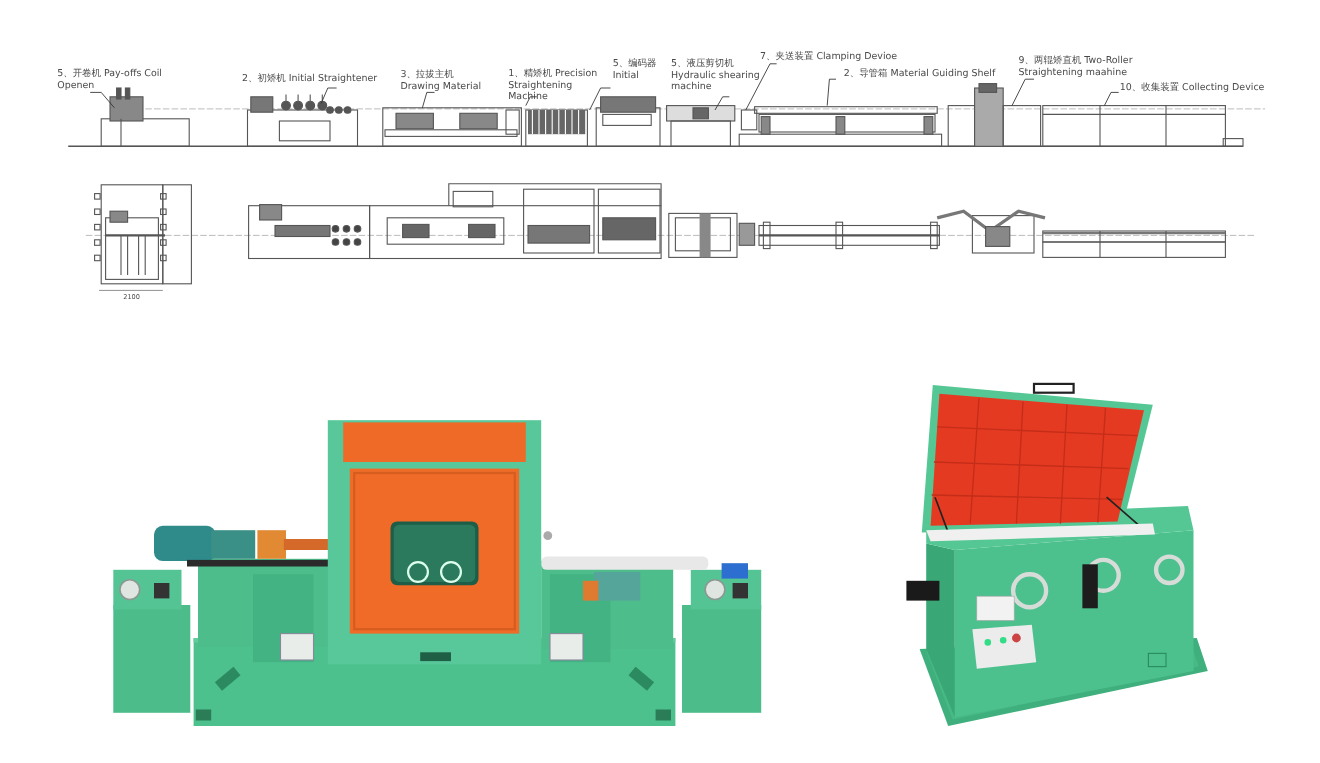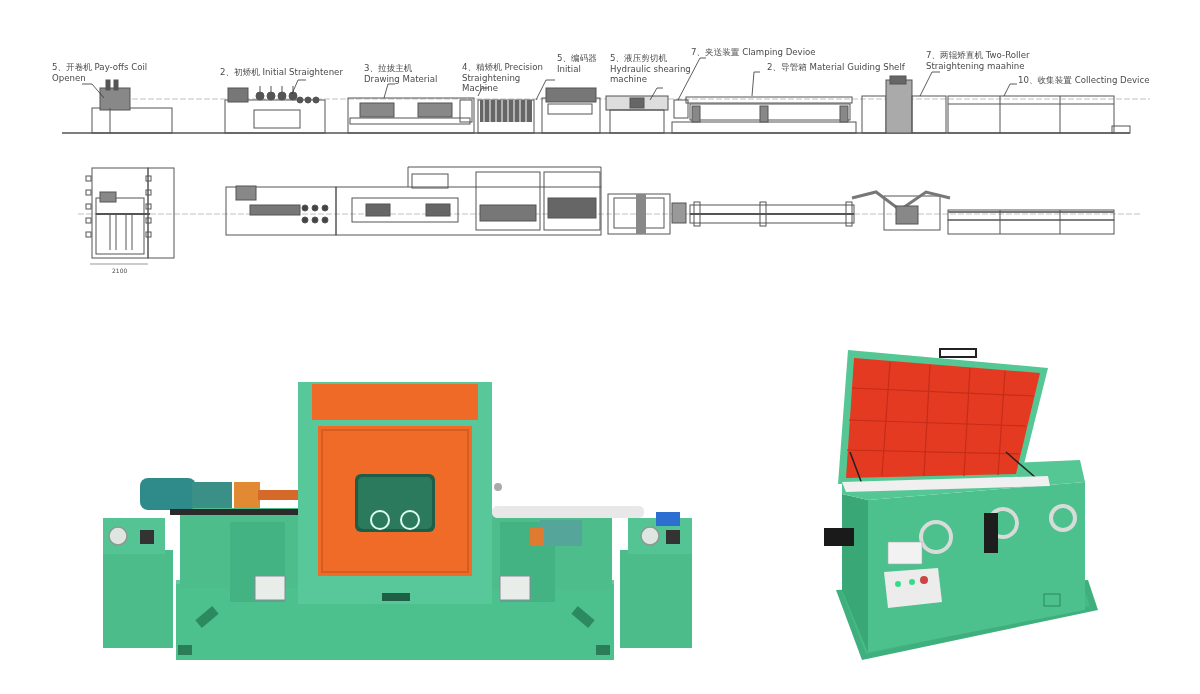--- a/index.html
+++ b/index.html
@@ -6,26 +6,26 @@
   body{width:1200px;height:694px;position:relative;overflow:hidden;font-family:"DejaVu Sans","Liberation Sans",sans-serif;}
   .lbl{position:absolute;font-size:8.6px;line-height:10.5px;color:#4a4a4a;white-space:pre;}
   svg{position:absolute;left:0;top:0;}
 </style>
 </head>
 <body>
 
 <div class="lbl" style="left:52px;top:62px"><span>5、开卷机 Pay-offs Coil</span><br><span>Openen</span></div>
 <div class="lbl" style="left:220px;top:67px"><span>2、初矫机 Initial Straightener</span></div>
 <div class="lbl" style="left:364px;top:63px"><span>3、拉拔主机</span><br><span>Drawing Material</span></div>
-<div class="lbl" style="left:462px;top:62px"><span>4、精矫机 Precision</span><br><span>Straightening</span><br><span>Machine</span></div>
+<div class="lbl" style="left:462px;top:62px"><span>1、精矫机 Precision</span><br><span>Straightening</span><br><span>Machine</span></div>
 <div class="lbl" style="left:557px;top:53px"><span>5、编码器</span><br><span>Initial</span></div>
 <div class="lbl" style="left:610px;top:53px"><span>5、液压剪切机</span><br><span>Hydraulic shearing</span><br><span>machine</span></div>
 <div class="lbl" style="left:691px;top:47px"><span>7、夹送装置 Clamping Devioe</span></div>
 <div class="lbl" style="left:767px;top:62px"><span>2、导管箱 Material Guiding Shelf</span></div>
-<div class="lbl" style="left:926px;top:50px"><span>7、两辊矫直机 Two-Roller</span><br><span>Straightening maahine</span></div>
+<div class="lbl" style="left:926px;top:50px"><span>9、两辊矫直机 Two-Roller</span><br><span>Straightening maahine</span></div>
 <div class="lbl" style="left:1018px;top:75px"><span>10、收集装置 Collecting Device</span></div>
 <div class="lbl" style="left:112px;top:266px;font-size:6px"><span>2100</span></div>
 
 <svg width="1200" height="694">
   <g stroke="#555" stroke-width="1" fill="none">
 
     <line x1="62" y1="133" x2="1130" y2="133" stroke-width="1.3"></line>
 
     <line x1="100" y1="99" x2="1150" y2="99" stroke="#999" stroke-width="0.6" stroke-dasharray="6,2"></line>
 

